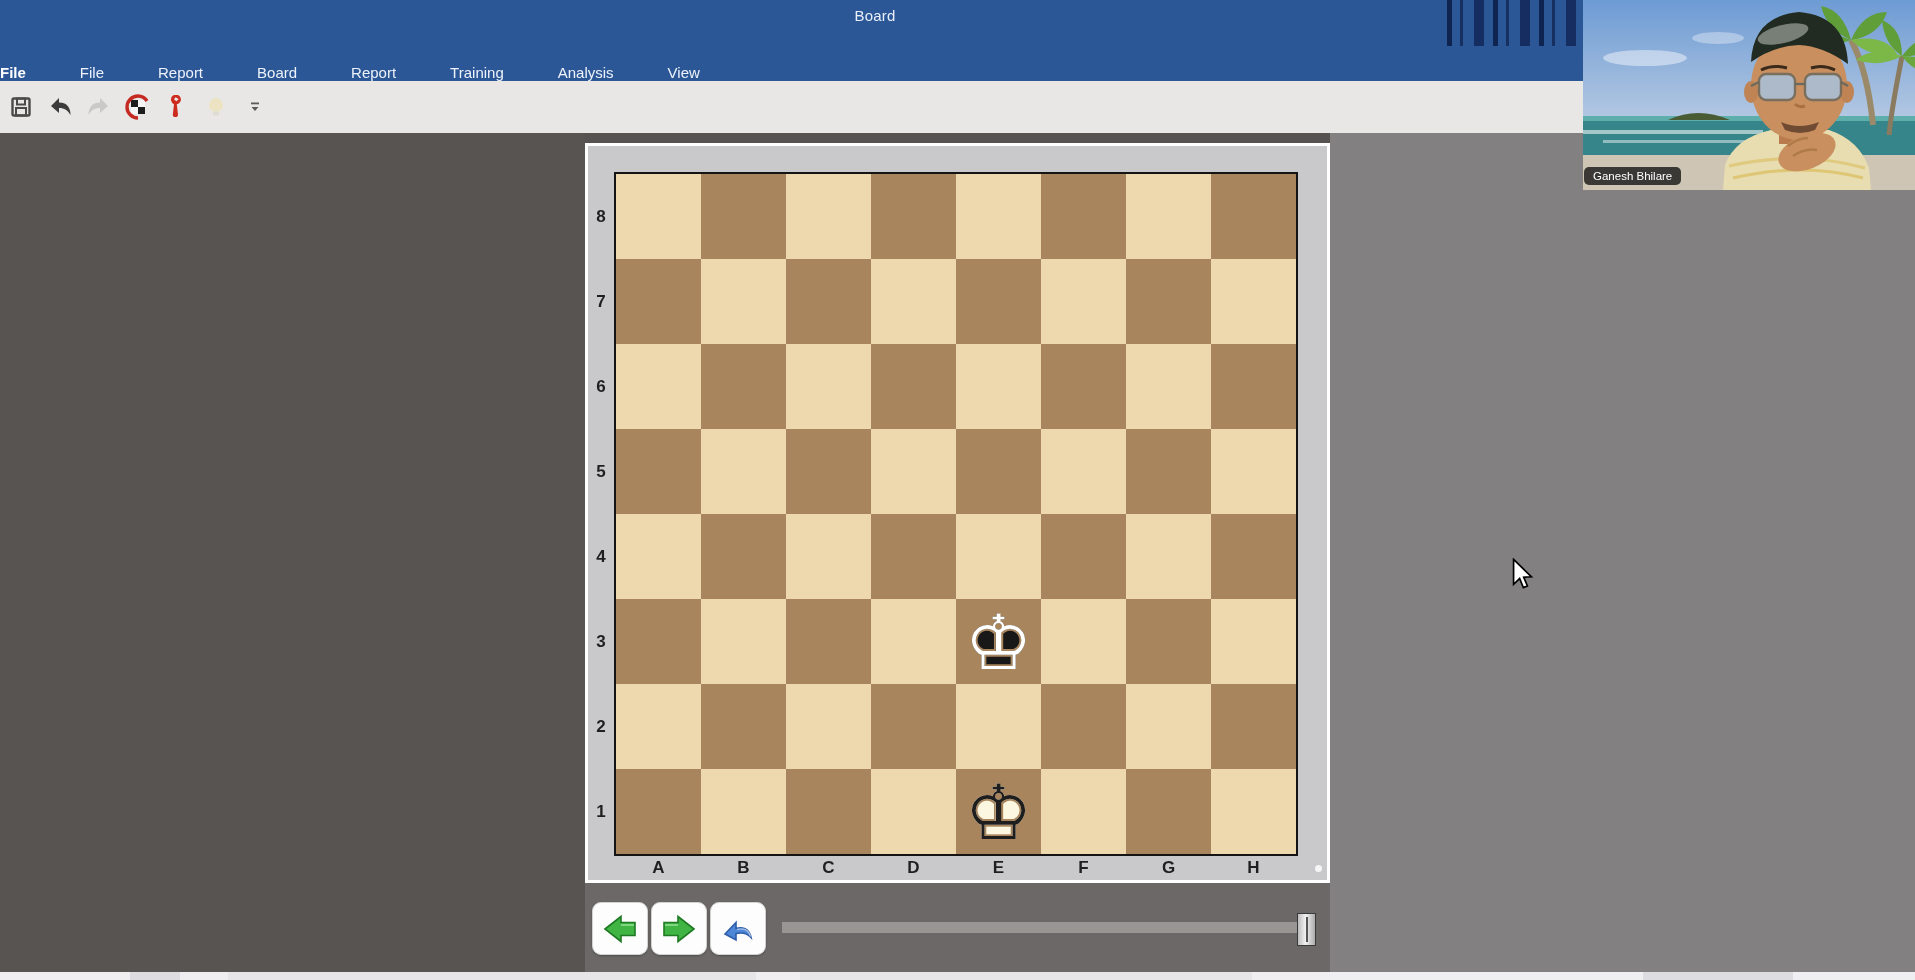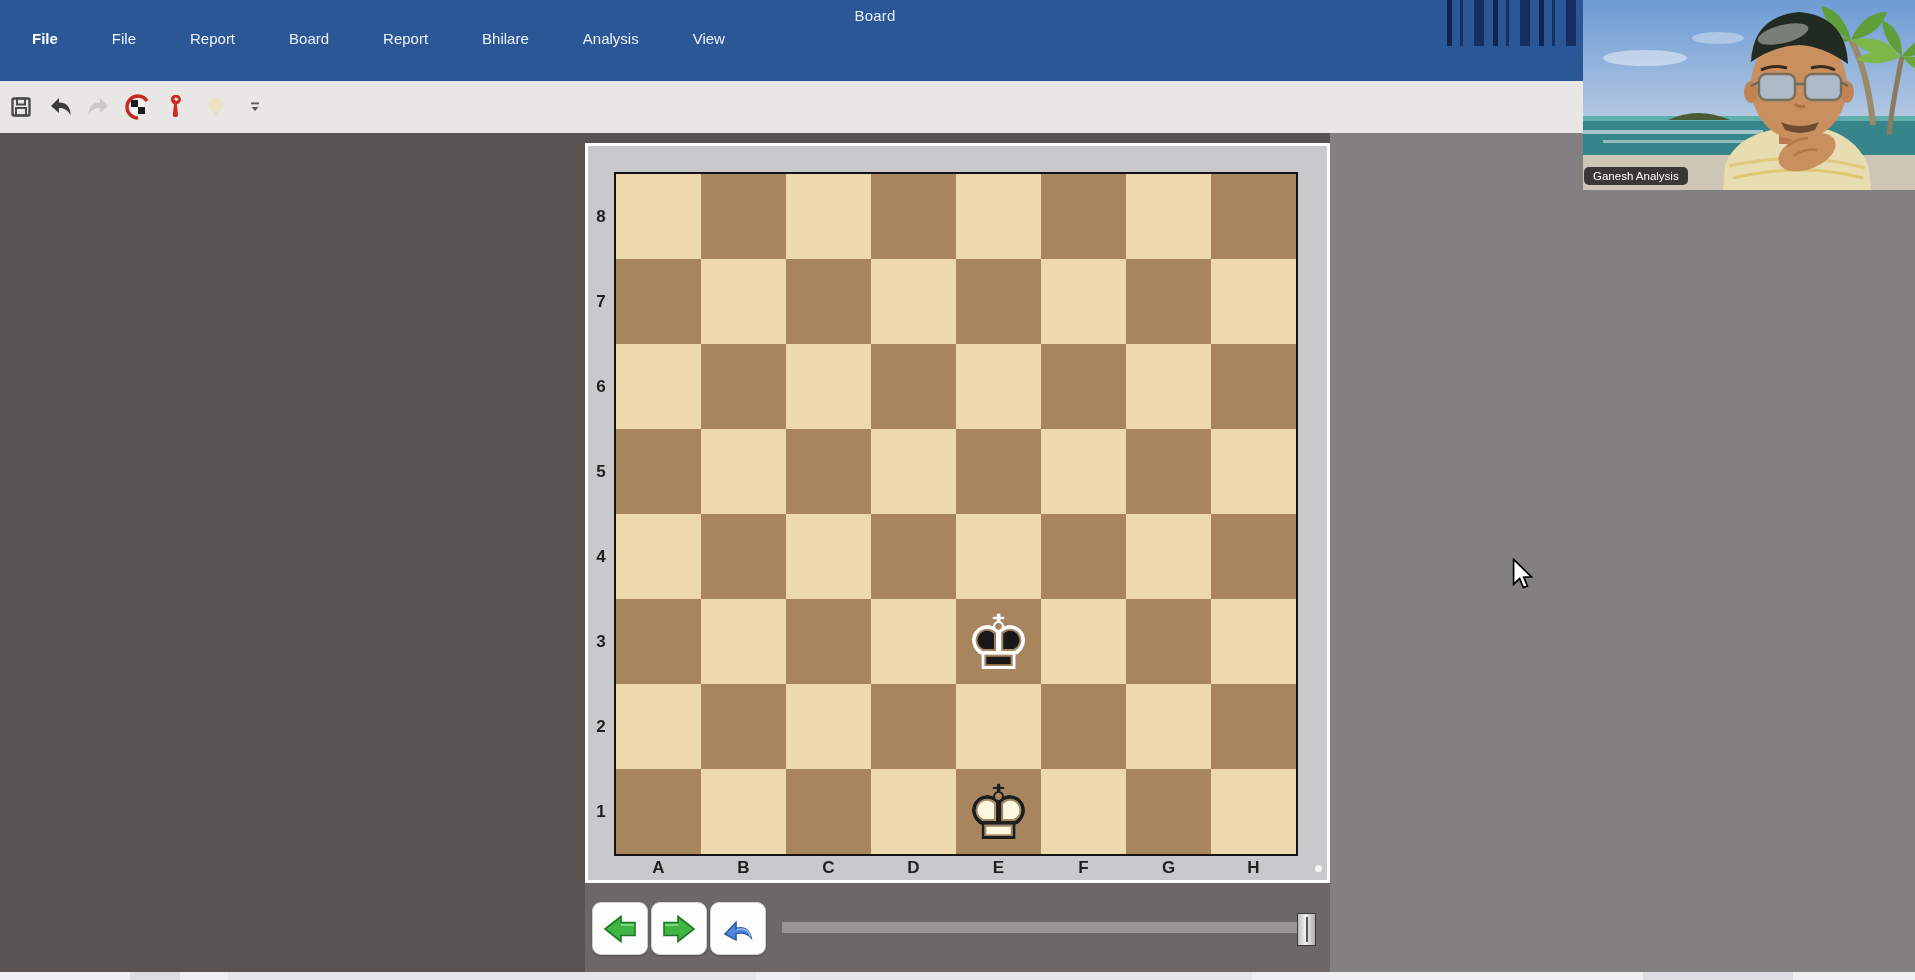--- a/index.html
+++ b/index.html
@@ -6,22 +6,22 @@
   body{
     width:1915px;height:980px;position:relative;overflow:hidden;
     background:#828080;
     font-family:"Liberation Sans",sans-serif;
     -webkit-font-smoothing:antialiased;
   }
   
   .titlebar{position:absolute;left:0;top:0;width:1583px;height:81px;background:#2b5797;}
   .window-title{position:absolute;left:800px;top:7px;width:150px;text-align:center;
     color:#e9eefb;font-size:15px;letter-spacing:.2px;}
-  .menu-row{position:absolute;left:0;top:16px;height:44px;display:flex;align-items:center;
-    padding-left:32px;gap:54px;}
+  .menu-row{position:absolute;left:0;top:50px;height:44px;display:flex;align-items:center;
+    gap:54px;}
   .menu-item{color:#eef2fa;font-size:15px;cursor:default;white-space:nowrap;}
   .menu-item.active{color:#ffffff;font-weight:bold;}
   .ribbon-stripes{position:absolute;left:1447px;top:0;width:136px;height:46px;
     background:repeating-linear-gradient(90deg,
       rgba(13,31,74,.92) 0 5px, rgba(43,87,151,0) 5px 13px,
       rgba(13,31,74,.7) 13px 16px, rgba(43,87,151,0) 16px 27px,
       rgba(17,38,88,.85) 27px 37px, rgba(43,87,151,0) 37px 46px);}
   
   .toolbar{position:absolute;left:0;top:81px;width:1583px;height:52px;background:#e8e7e5;
     display:flex;align-items:center;padding-left:7px;gap:11px;box-sizing:border-box;}
@@ -76,21 +76,21 @@
 <body>
 
 <div class="titlebar">
   <div class="window-title">Board</div>
   <div class="menu-row">
       <div class="menu-item active">File</div>
       <div class="menu-item">File</div>
       <div class="menu-item">Report</div>
       <div class="menu-item">Board</div>
       <div class="menu-item">Report</div>
-      <div class="menu-item">Bhilare</div>
+      <div class="menu-item">Training</div>
       <div class="menu-item">Analysis</div>
       <div class="menu-item">View</div>
     </div>
   <div class="ribbon-stripes"></div>
 </div>
 
 <div class="toolbar">
   <div class="tool-btn">
     <svg width="24" height="24" viewBox="0 0 24 24">
       <rect x="3.5" y="3.5" width="17" height="17" rx="1.5" fill="none" stroke="#4a4a4a" stroke-width="2.4"></rect>
@@ -312,21 +312,21 @@
         <rect x="222" y="74" width="36" height="26" rx="7" fill="#a9c2dd" opacity=".85" stroke="#6a6a5f" stroke-width="2.4"></rect>
         <path d="M212 84 h10" stroke="#6a6a5f" stroke-width="2.4"></path>
         <path d="M176 82 l-8 4 M258 82 l7 4" stroke="#6a6a5f" stroke-width="2.4"></path>
       </g>
       <path d="M212 104 q4 4 10 2" stroke="#a9713f" stroke-width="3" fill="none"></path>
       <path d="M198 122 q18 8 38 0 l-4 8 q-15 6 -30 0 z" fill="#5a3a28" opacity=".8"></path>
       <ellipse cx="224" cy="152" rx="30" ry="17" fill="#c98f5e" transform="rotate(-22 224 152)"></ellipse>
       <path d="M205 146 q10 -8 20 -8 M210 156 q12 -8 24 -6" stroke="#b07a48" stroke-width="2.5" fill="none"></path>
     </g>
   </svg>
-  <div class="name-tag">Ganesh Analysis</div>
+  <div class="name-tag">Ganesh Bhilare</div>
 </div>
 
 <div class="taskbar-strip">
   <div class="blk" style="left:130px;width:50px;"></div>
   <div class="blk" style="left:228px;width:528px;opacity:.5;"></div>
   <div class="blk" style="left:800px;width:452px;opacity:.5;"></div>
   <div class="blk" style="left:1643px;width:150px;"></div>
 </div>
 
 <div class="cursor">

